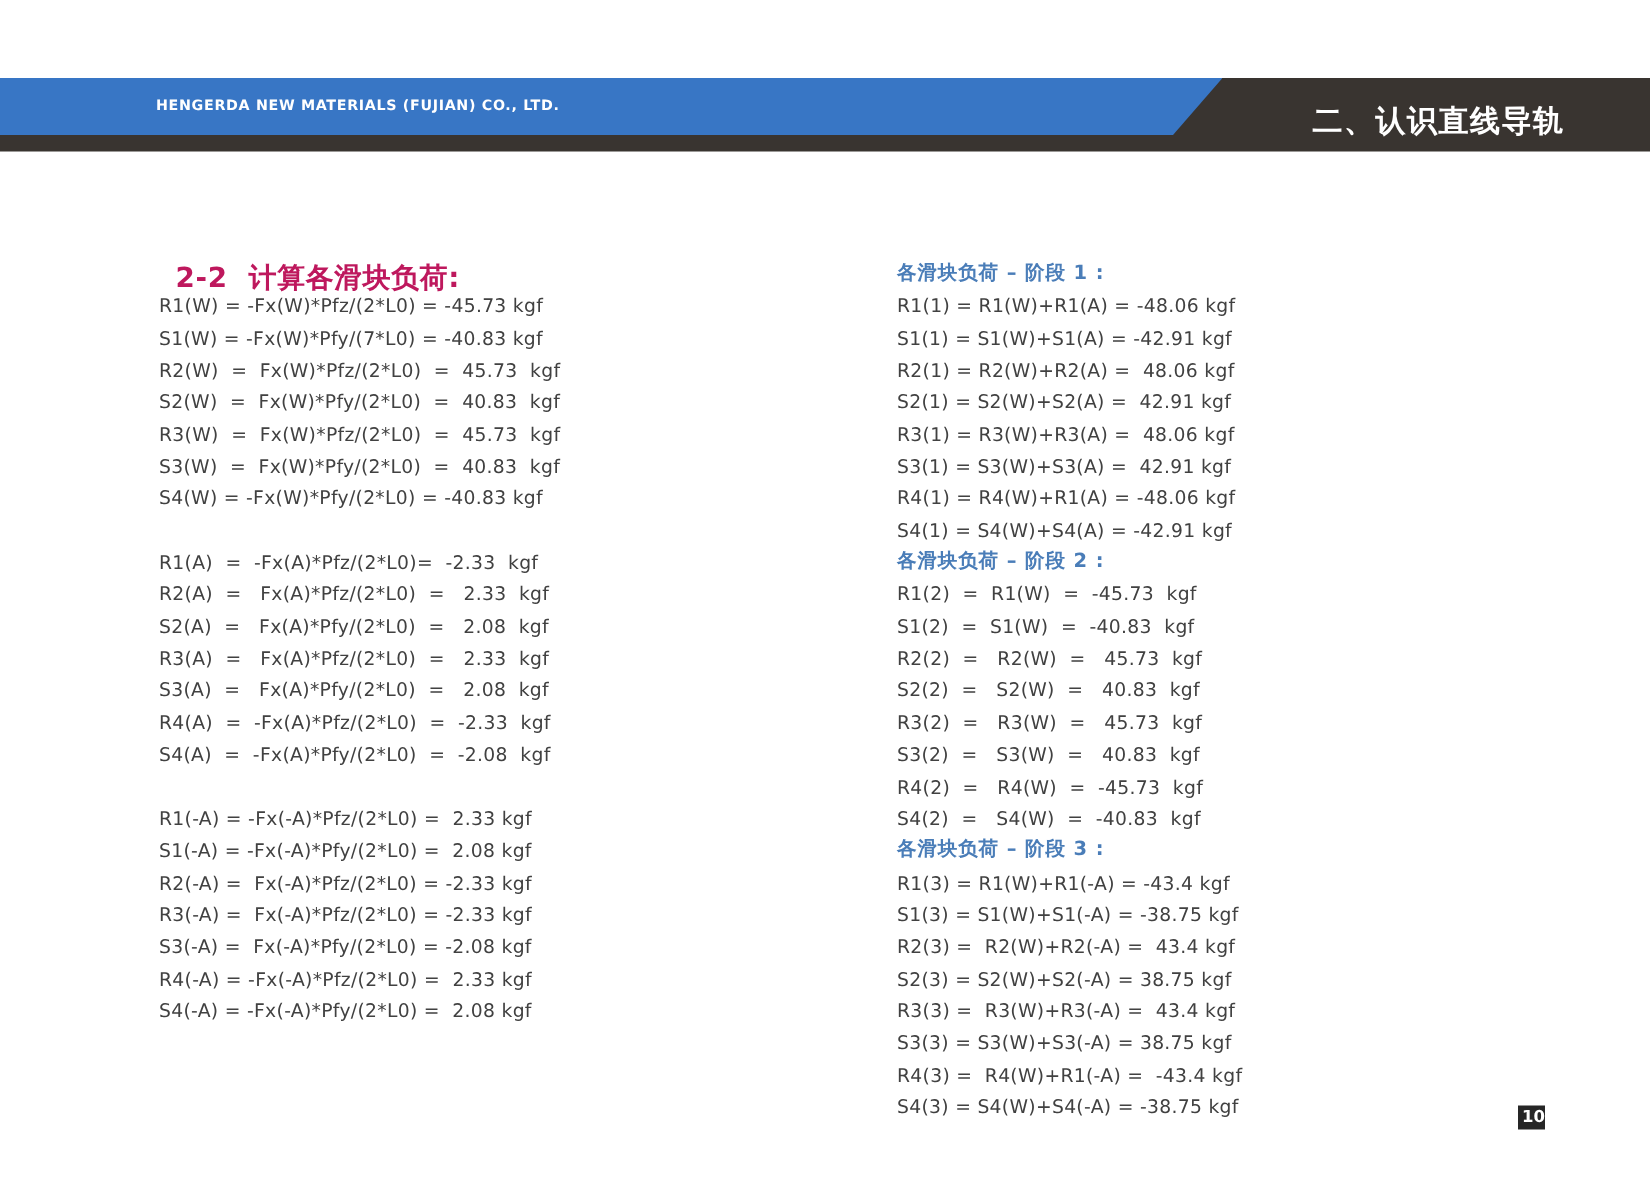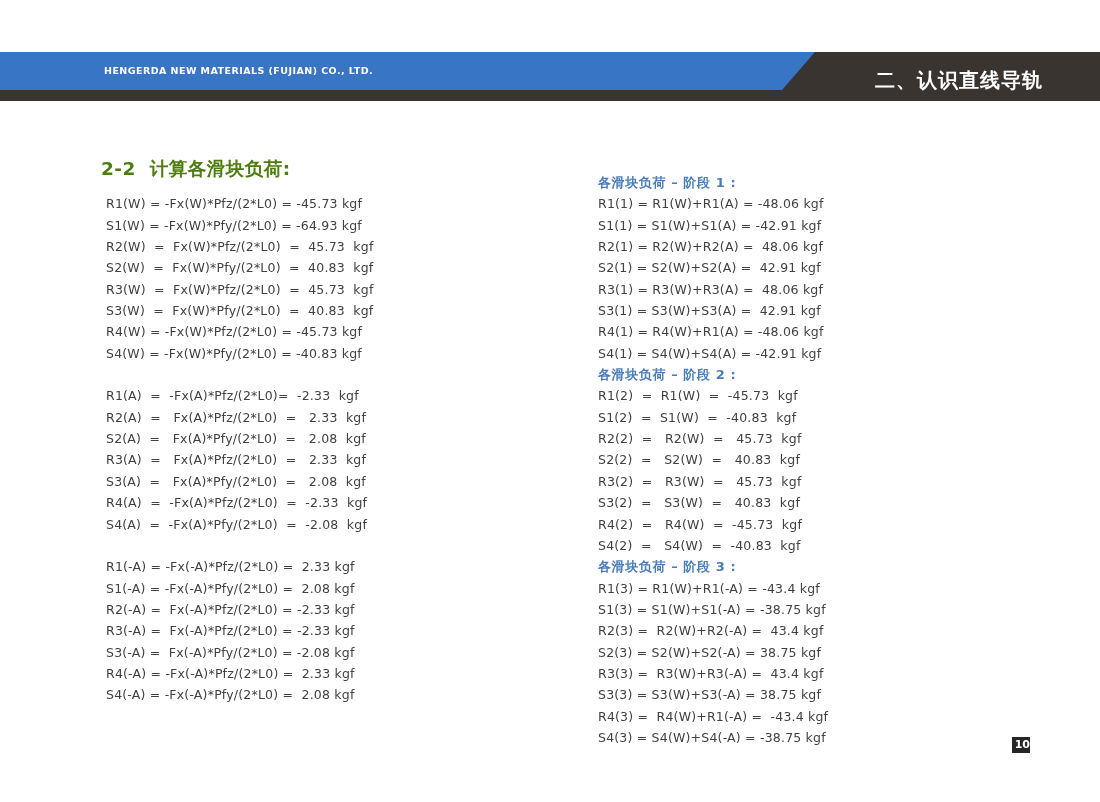--- a/index.html
+++ b/index.html
@@ -16,22 +16,22 @@
   .bar-blue{
     position:absolute;left:0;top:52px;width:815px;height:38px;background:#3876c5;
     clip-path:polygon(0 0,100% 0,95.95% 100%,0 100%);
   }
   .company{
     position:absolute;left:104px;top:0;height:24px;line-height:38px;
     color:#ffffff;font-size:9.5px;font-weight:bold;letter-spacing:0.45px;white-space:pre;
   }
   
   .heading{
-    position:absolute;left:101px;top:156px;margin:0;
-    font-size:18.5px;font-weight:bold;color:#4d7c0f;letter-spacing:0.5px;white-space:pre;text-align:right;
+    position:absolute;left:101px;top:156px;margin:16px;
+    font-size:18.5px;font-weight:bold;color:#be185d;letter-spacing:0.5px;white-space:pre;text-align:right;
   }
   
   .col{position:absolute;top:172px;}
   .col-left{left:106px;}
   .col-right{left:598px;}
   .row{
     height:21.35px;line-height:21.35px;font-size:12.5px;color:#414141;
     white-space:pre;letter-spacing:0.2px;
   }
   .row.hdr{color:#4a7db8;font-weight:bold;font-size:13px;letter-spacing:0.6px;}
@@ -51,26 +51,25 @@
   </div>
   <div class="bar-blue">
     <div class="company">HENGERDA NEW MATERIALS (FUJIAN) CO., LTD.</div>
   </div>
 
   <h1 class="heading">2-2  计算各滑块负荷:</h1>
 
   <section class="col col-left">
     <div class="row blank"></div>
     <div class="row">R1(W) = -Fx(W)*Pfz/(2*L0) = -45.73 kgf</div>
-    <div class="row">S1(W) = -Fx(W)*Pfy/(2*L0) = -64.93 kgf</div>
+    <div class="row">S1(W) = -Fx(W)*Pfy/(7*L0) = -40.83 kgf</div>
     <div class="row">R2(W)  =  Fx(W)*Pfz/(2*L0)  =  45.73  kgf</div>
     <div class="row">S2(W)  =  Fx(W)*Pfy/(2*L0)  =  40.83  kgf</div>
     <div class="row">R3(W)  =  Fx(W)*Pfz/(2*L0)  =  45.73  kgf</div>
     <div class="row">S3(W)  =  Fx(W)*Pfy/(2*L0)  =  40.83  kgf</div>
-    <div class="row">R4(W) = -Fx(W)*Pfz/(2*L0) = -45.73 kgf</div>
     <div class="row">S4(W) = -Fx(W)*Pfy/(2*L0) = -40.83 kgf</div>
     <div class="row blank"></div>
     <div class="row">R1(A)  =  -Fx(A)*Pfz/(2*L0)=  -2.33  kgf</div>
     <div class="row">R2(A)  =   Fx(A)*Pfz/(2*L0)  =   2.33  kgf</div>
     <div class="row">S2(A)  =   Fx(A)*Pfy/(2*L0)  =   2.08  kgf</div>
     <div class="row">R3(A)  =   Fx(A)*Pfz/(2*L0)  =   2.33  kgf</div>
     <div class="row">S3(A)  =   Fx(A)*Pfy/(2*L0)  =   2.08  kgf</div>
     <div class="row">R4(A)  =  -Fx(A)*Pfz/(2*L0)  =  -2.33  kgf</div>
     <div class="row">S4(A)  =  -Fx(A)*Pfy/(2*L0)  =  -2.08  kgf</div>
     <div class="row blank"></div>

